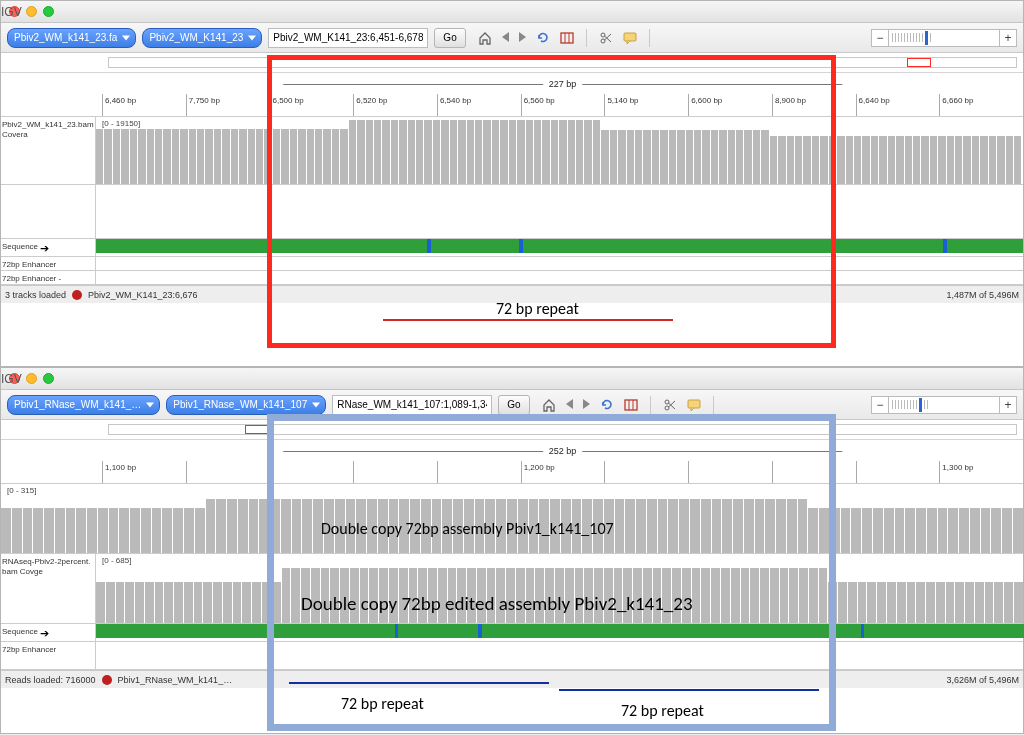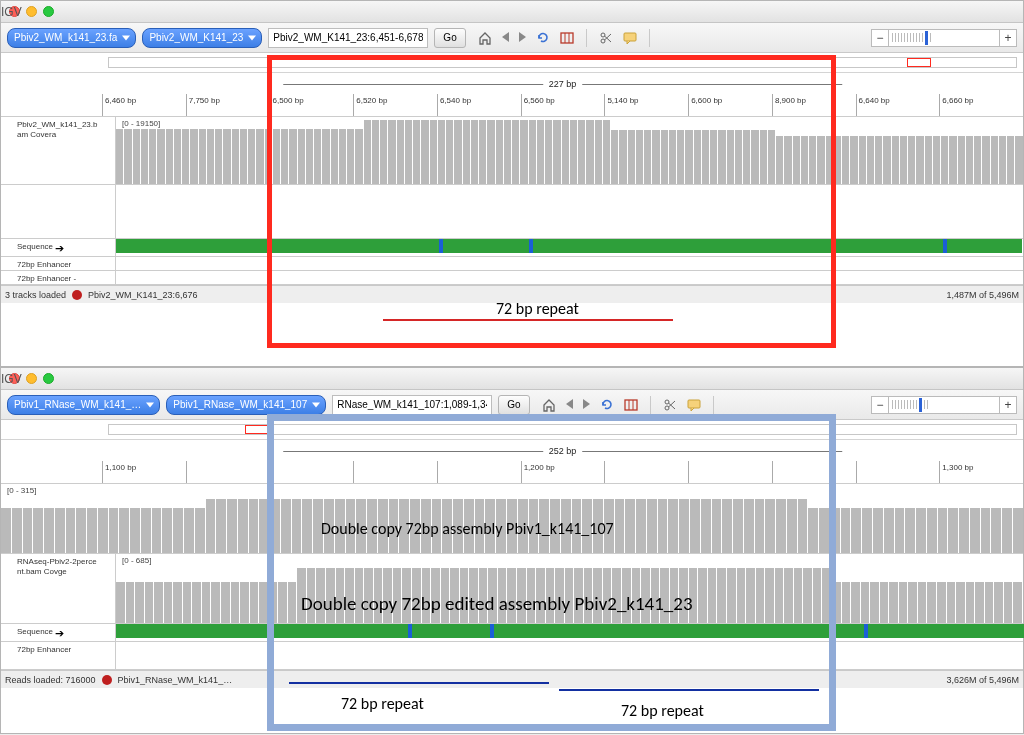--- a/index.html
+++ b/index.html
@@ -132,21 +132,21 @@
   }
   .tick {
     flex: 1; position: relative; border-left: 1px solid #aaa;
     font-size: 8px; color: #333;
   }
   .tick span { position: absolute; left: 2px; top: 2px; white-space: nowrap; }
   .track-row {
     display: flex; border-bottom: 1px solid #ccc; background: #fff;
   }
   .track-label {
-    width: 115px; border-right: 1px solid #ccc; padding: 3px 16px;
+    width: 95px; border-right: 1px solid #ccc; padding: 3px 1px;
     font-size: 8px; color: #333; display: flex; align-items: flex-start;
     word-break: break-all; line-height: 1.2;
   }
   .track-content { flex: 1; position: relative; }
   .coverage {
     height: 100%; display: flex; align-items: flex-end;
   }
   .coverage .bar {
     flex: 1; background: #bababa; margin-right: 1px;
   }

